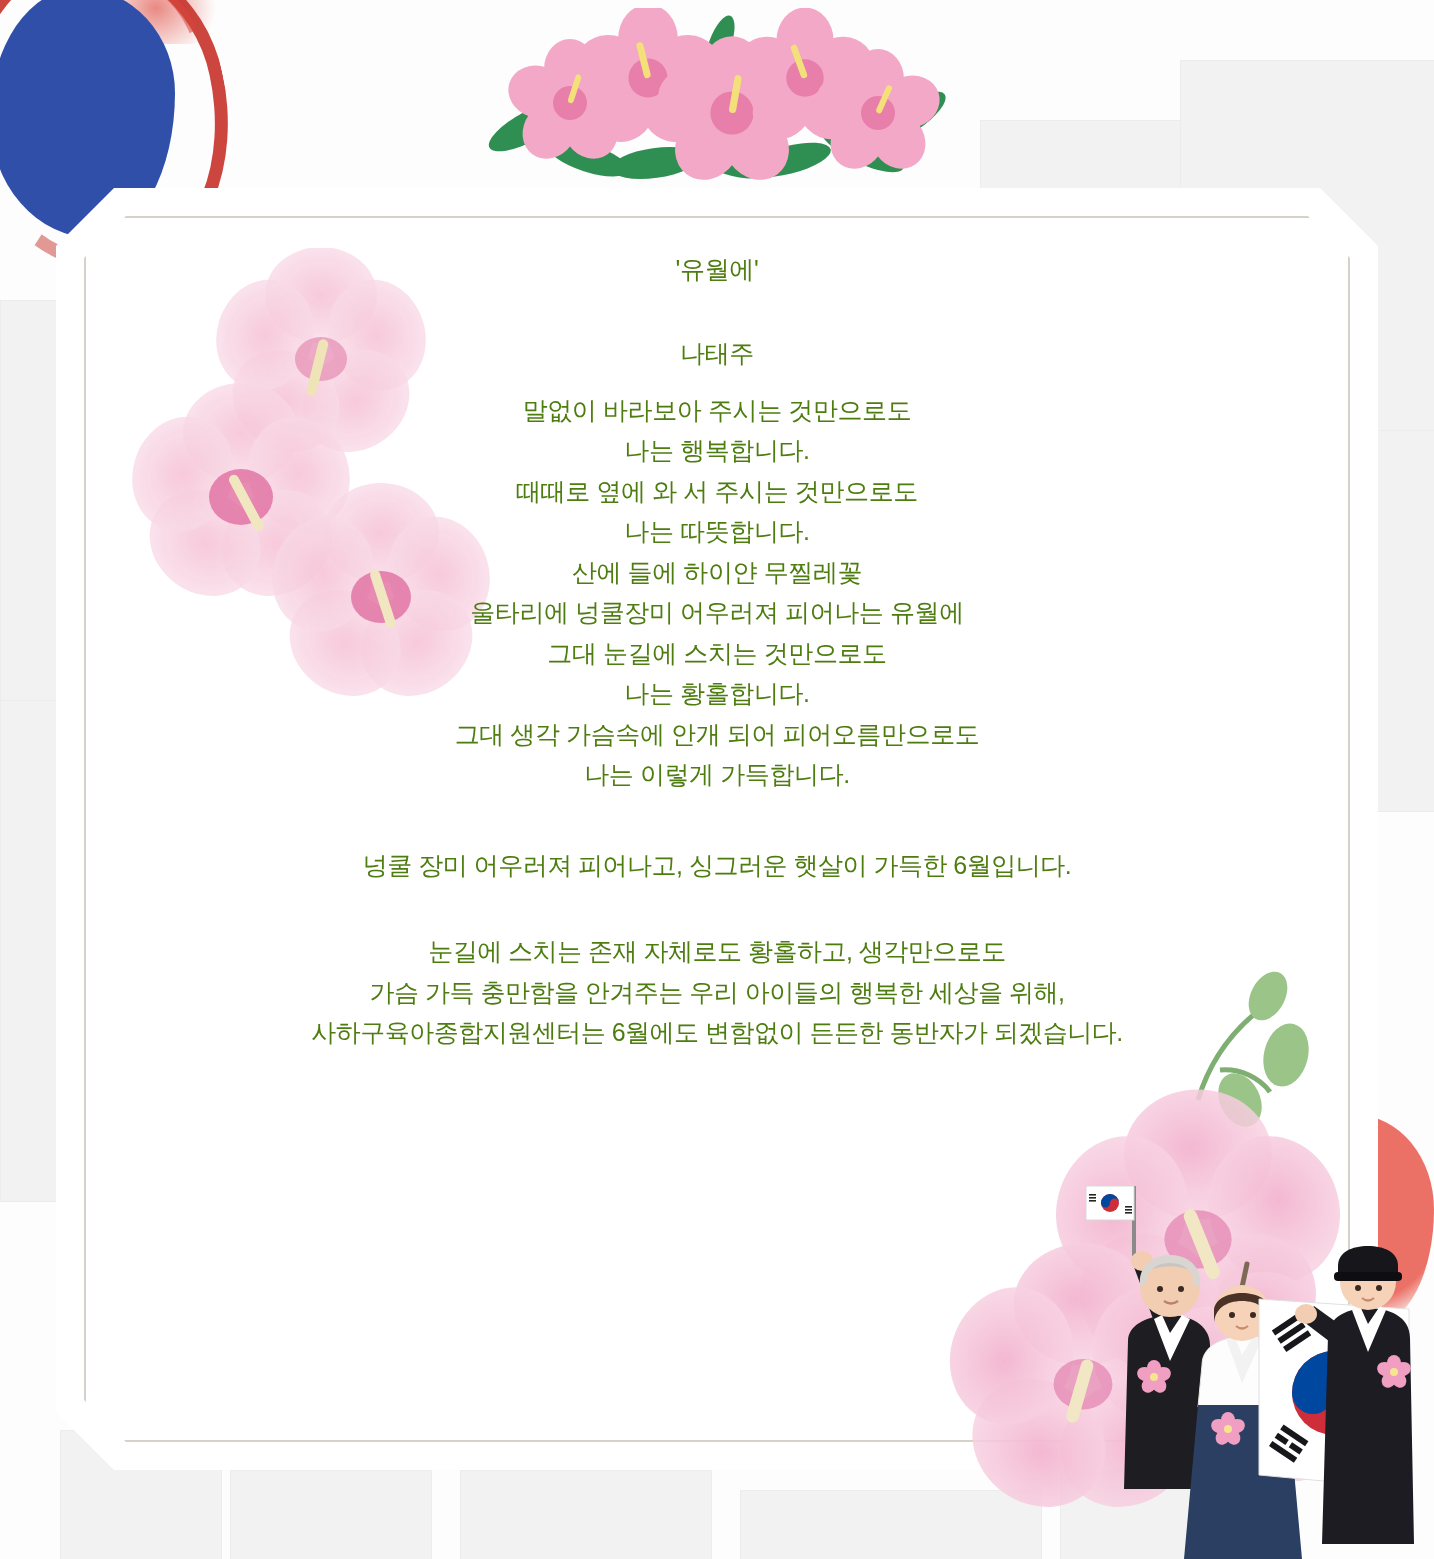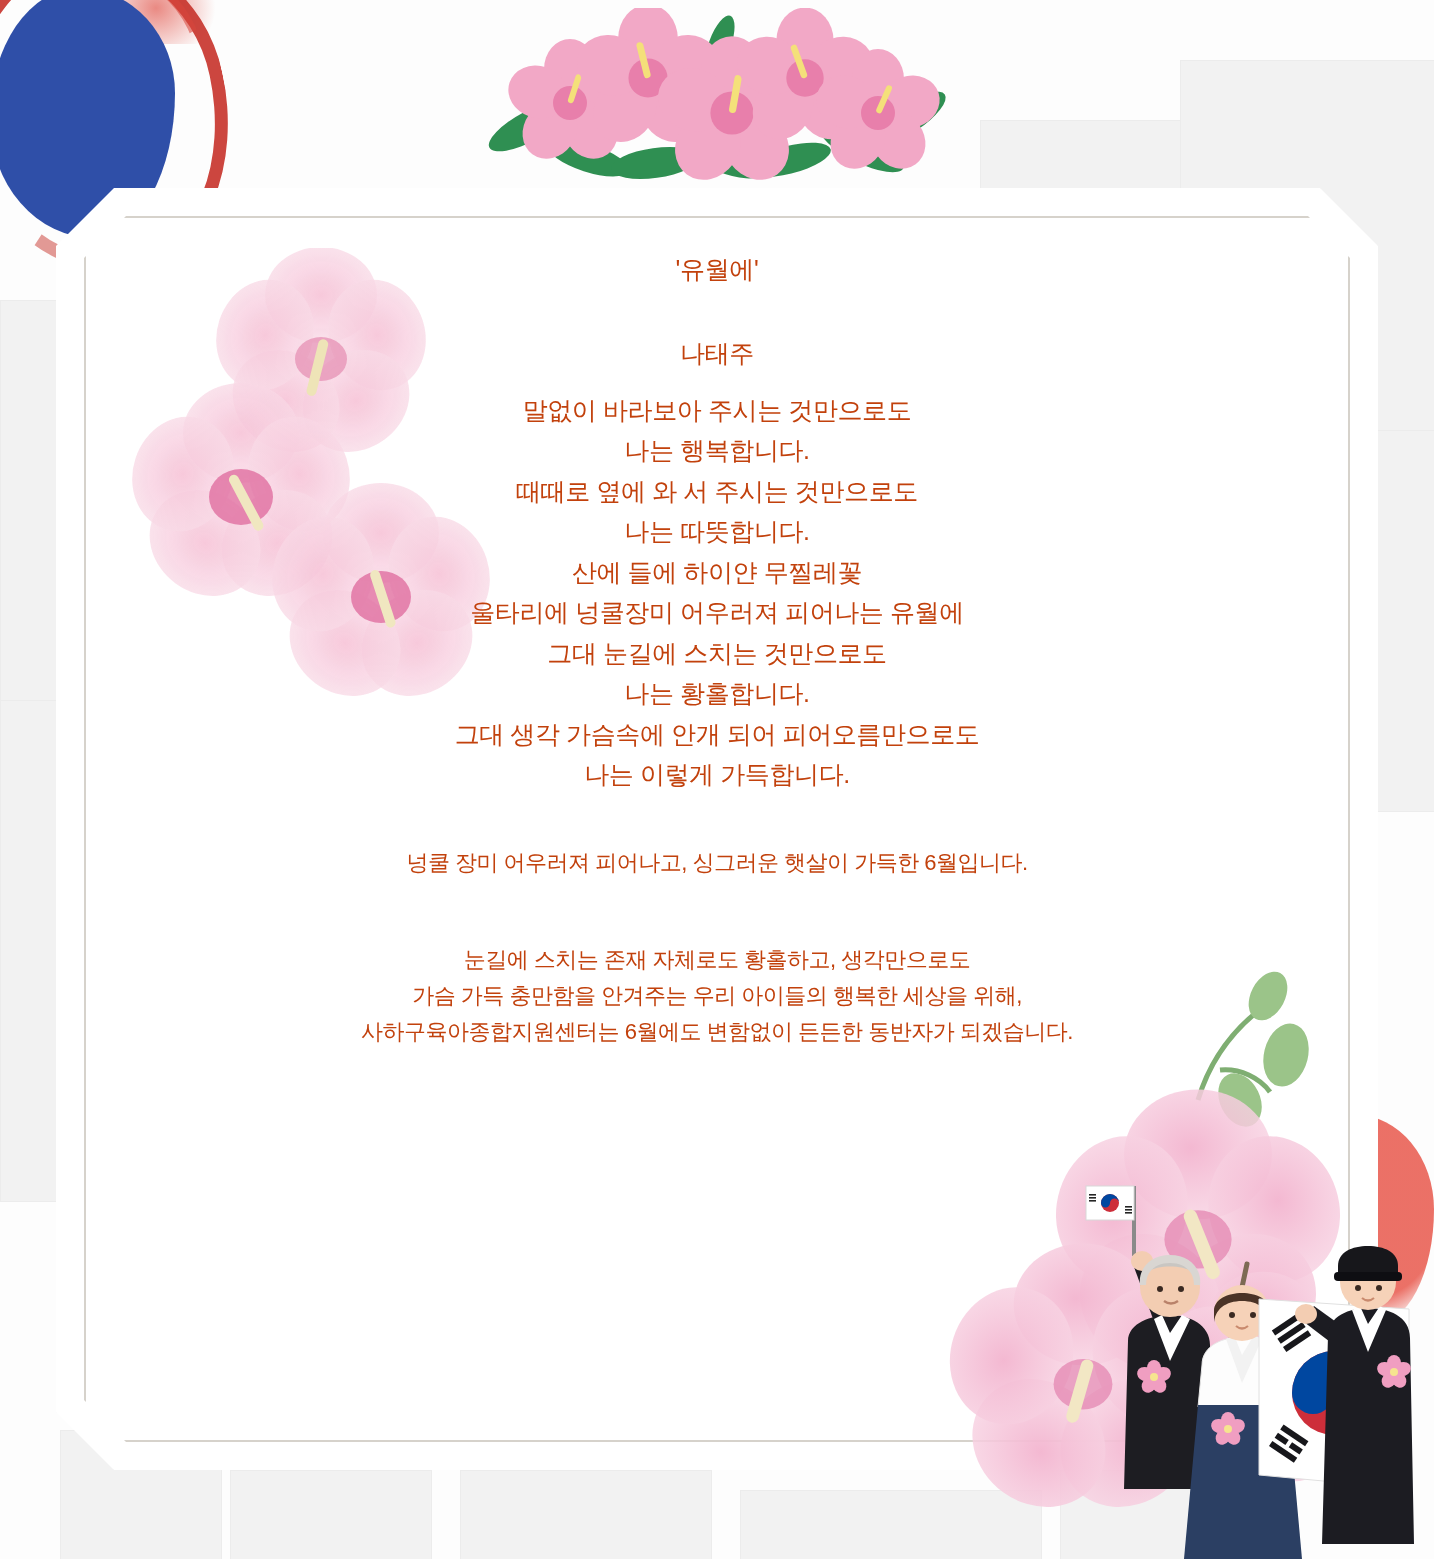--- a/index.html
+++ b/index.html
@@ -147,21 +147,21 @@
   }
 
   
   .content {
     position: absolute;
     left: 0;
     top: 0;
     width: 100%;
     height: 100%;
     text-align: center;
-    color: #c2410c;
+    color: #4d7c0f;
     z-index: 6;
   }
   .poem-title {
     margin-top: 62px;
     font-size: 25px;
     line-height: 1.55;
     letter-spacing: -0.3px;
   }
   .poem-author {
     margin-top: 48px;
@@ -169,28 +169,28 @@
     letter-spacing: -0.3px;
   }
   .poem-body {
     margin-top: 20px;
     font-size: 25px;
     line-height: 1.62;
     letter-spacing: -0.4px;
     white-space: pre-line;
   }
   .para {
-    font-size: 22px;
+    font-size: 25px;
     line-height: 1.62;
     letter-spacing: -0.5px;
     white-space: pre-line;
   }
   .p1 { margin-top: 50px; }
   .p2 { margin-top: 46px; }
-  .p3 { margin-top: 62px; }
+  .p3 { margin-top: 46px; }
   .signature {
     margin-top: 78px;
     font-size: 25px;
     letter-spacing: -0.4px;
   }
 
   
   .fl-left {
     position: absolute;
     left: 60px;

